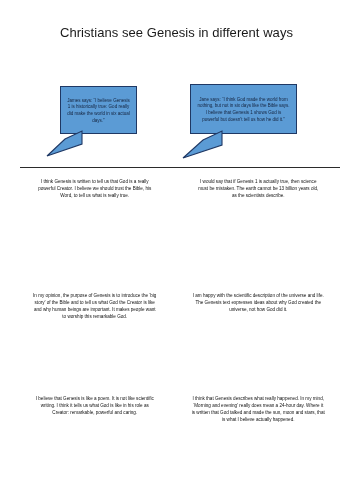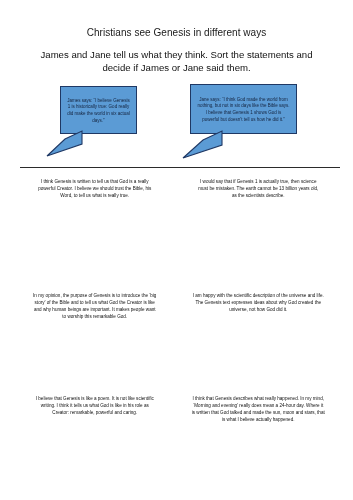--- a/index.html
+++ b/index.html
@@ -22,21 +22,21 @@
     background: #ffffff;
   }
 
   
   .title {
     position: absolute;
     left: 0;
     top: 27px;
     width: 353px;
     text-align: center;
-    font-size: 10px;
+    font-size: 13px;
     line-height: 11px;
     color: #1a1a1a;
     letter-spacing: 0.05px;
   }
 
   .subtitle {
     position: absolute;
     left: 26px;
     top: 48px;
     width: 301px;
@@ -131,21 +131,20 @@
   .statement.row3 { padding-top: 20px; }
   .statement.tall { padding-left: 10px; padding-right: 10px; }
 </style>
 </head>
 <body>
 
 <div class="page">
 
   <div class="title">Christians see Genesis in different ways</div>
 
-  <div class="subtitle">James and Jane tell us what they think. Sort the statements and decide if James or Jane said them.</div>
 
   <div class="bubble" id="bubble-james">
     <span class="bubble-text">James says: “I believe Genesis 1 is historically true: God really did make  the world in six actual days.”</span>
   </div>
   <svg class="tail" id="tail-james" viewBox="0 0 36 25">
     <polygon points="36,0 36,13 1,25 19,8" fill="#5B9BD5" stroke="#1F3864" stroke-width="1.1" stroke-linejoin="miter"></polygon>
   </svg>
 
   <div class="bubble" id="bubble-jane">
     <span class="bubble-text">Jane says: “I think God made the world from nothing, but not in six days like the Bible says. I believe that Genesis 1 shows God is powerful but doesn’t tell us how he did it.”</span>

